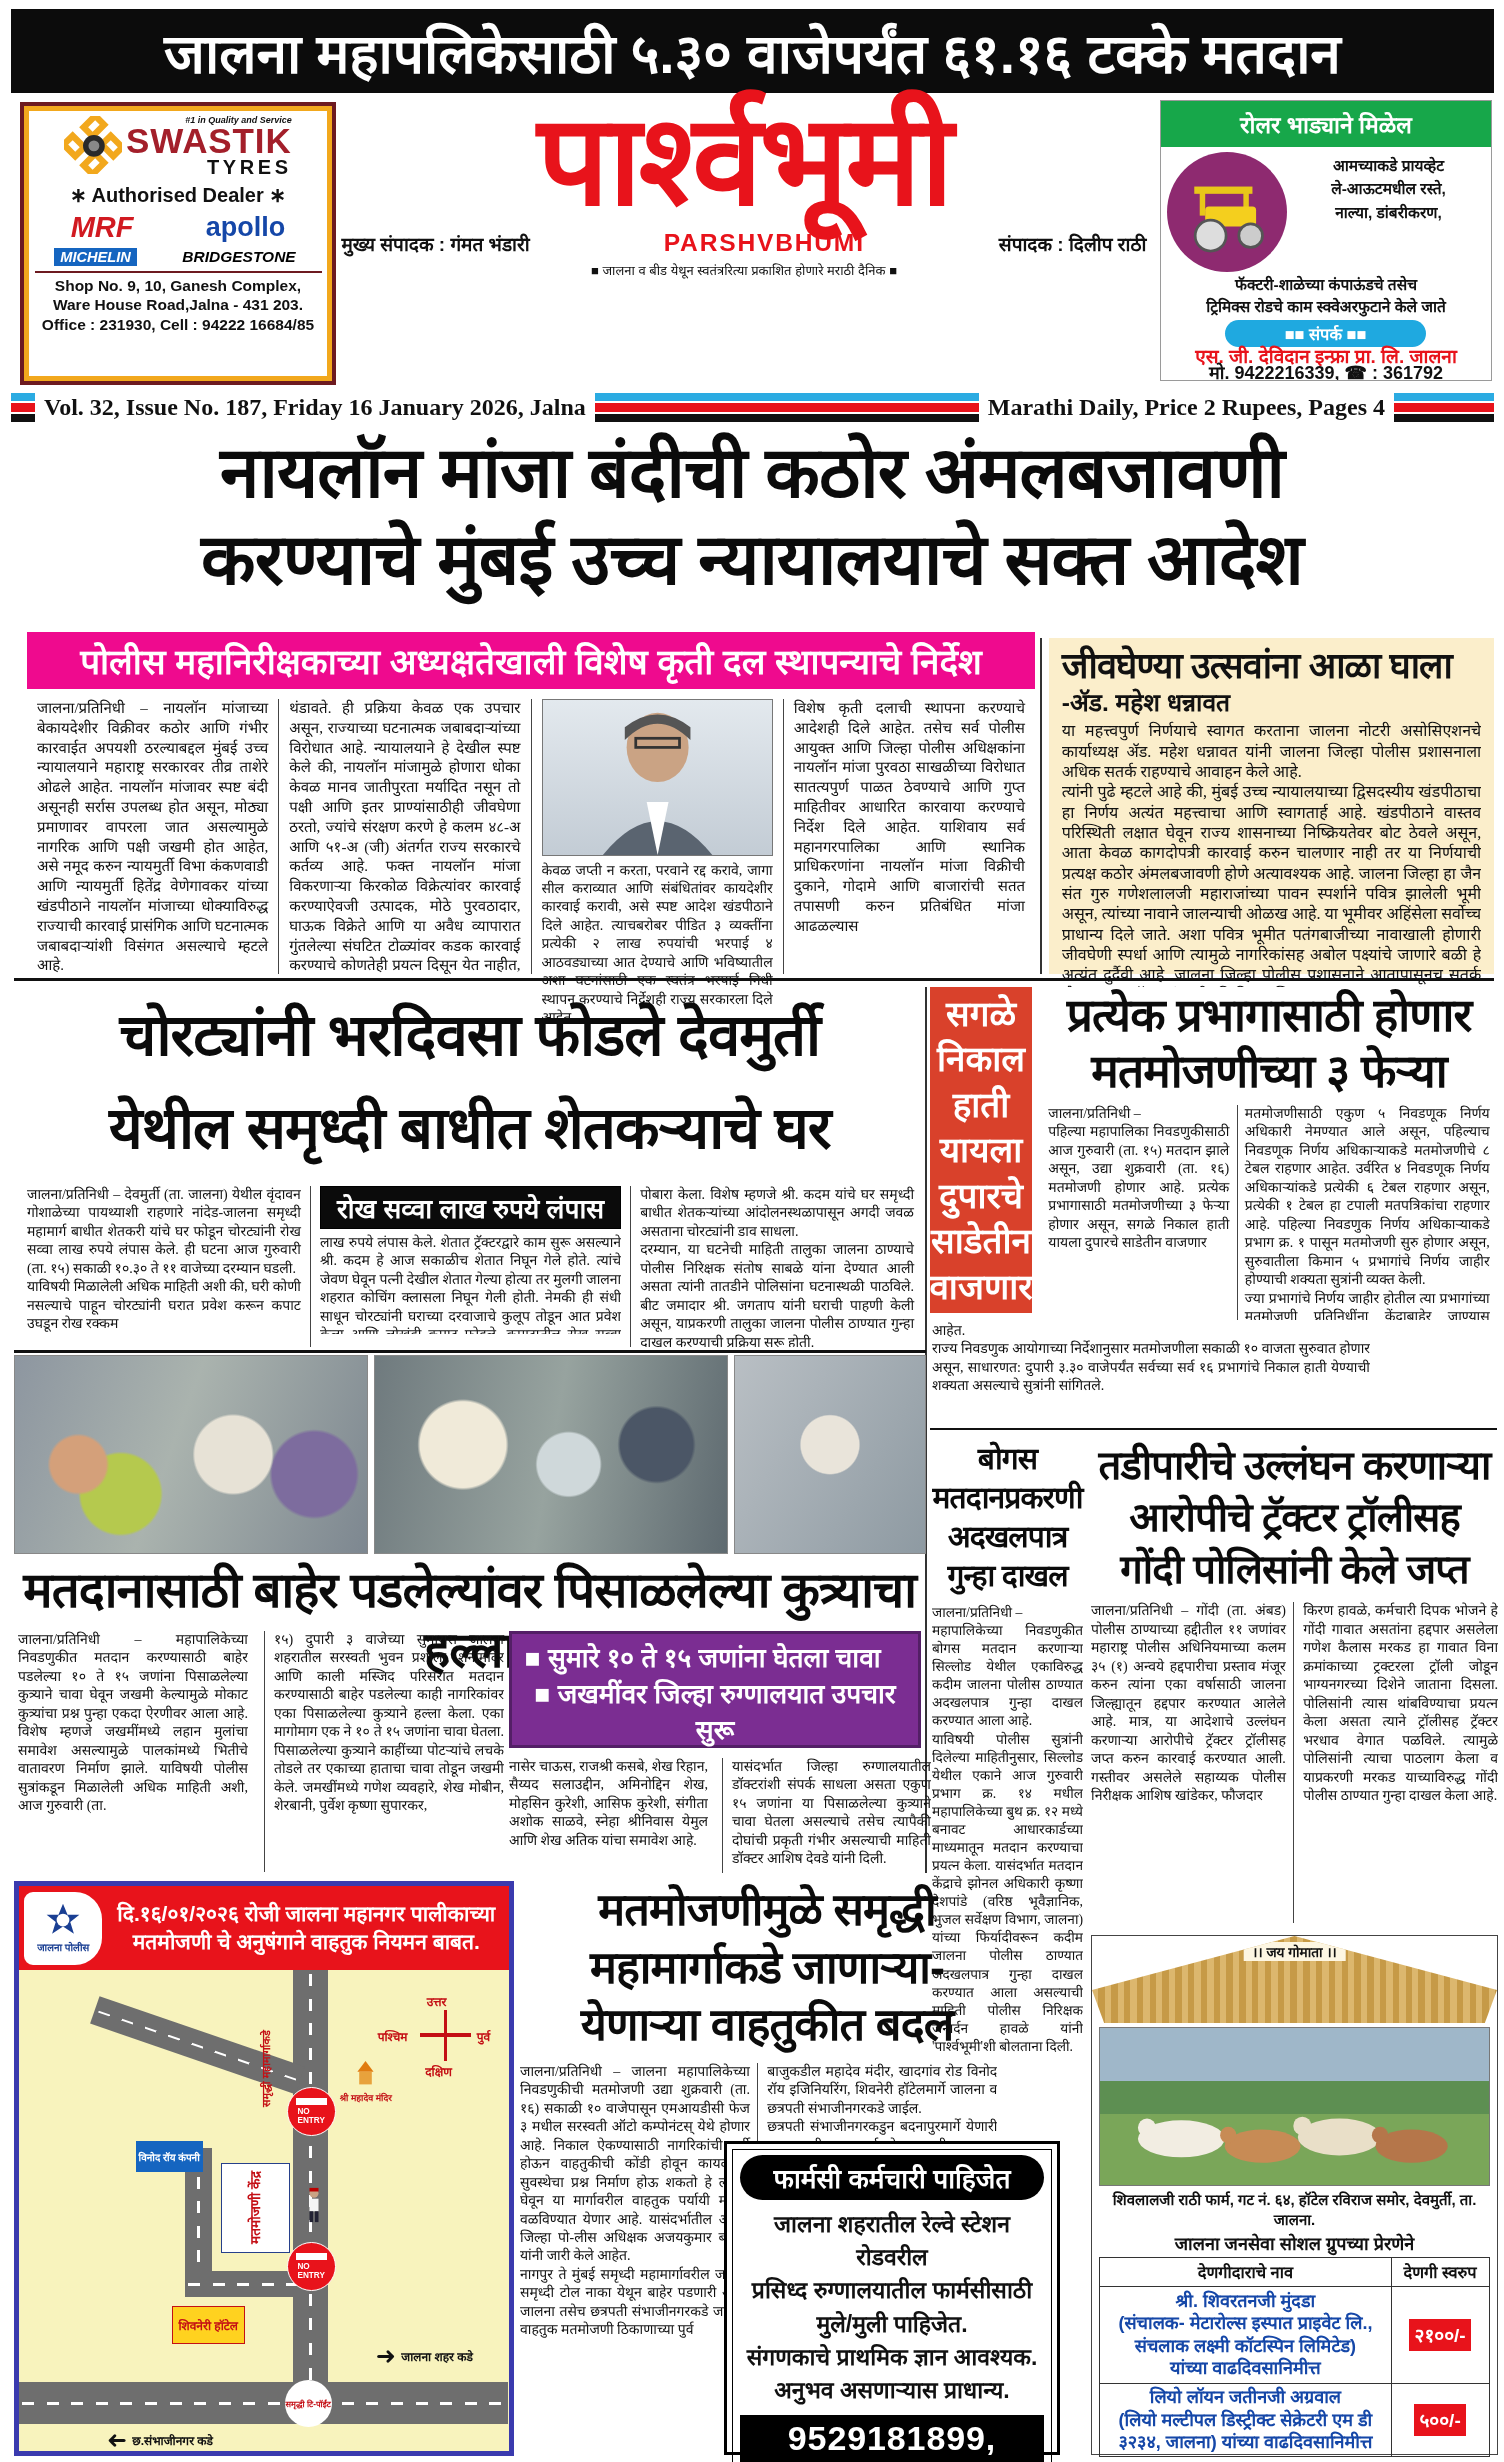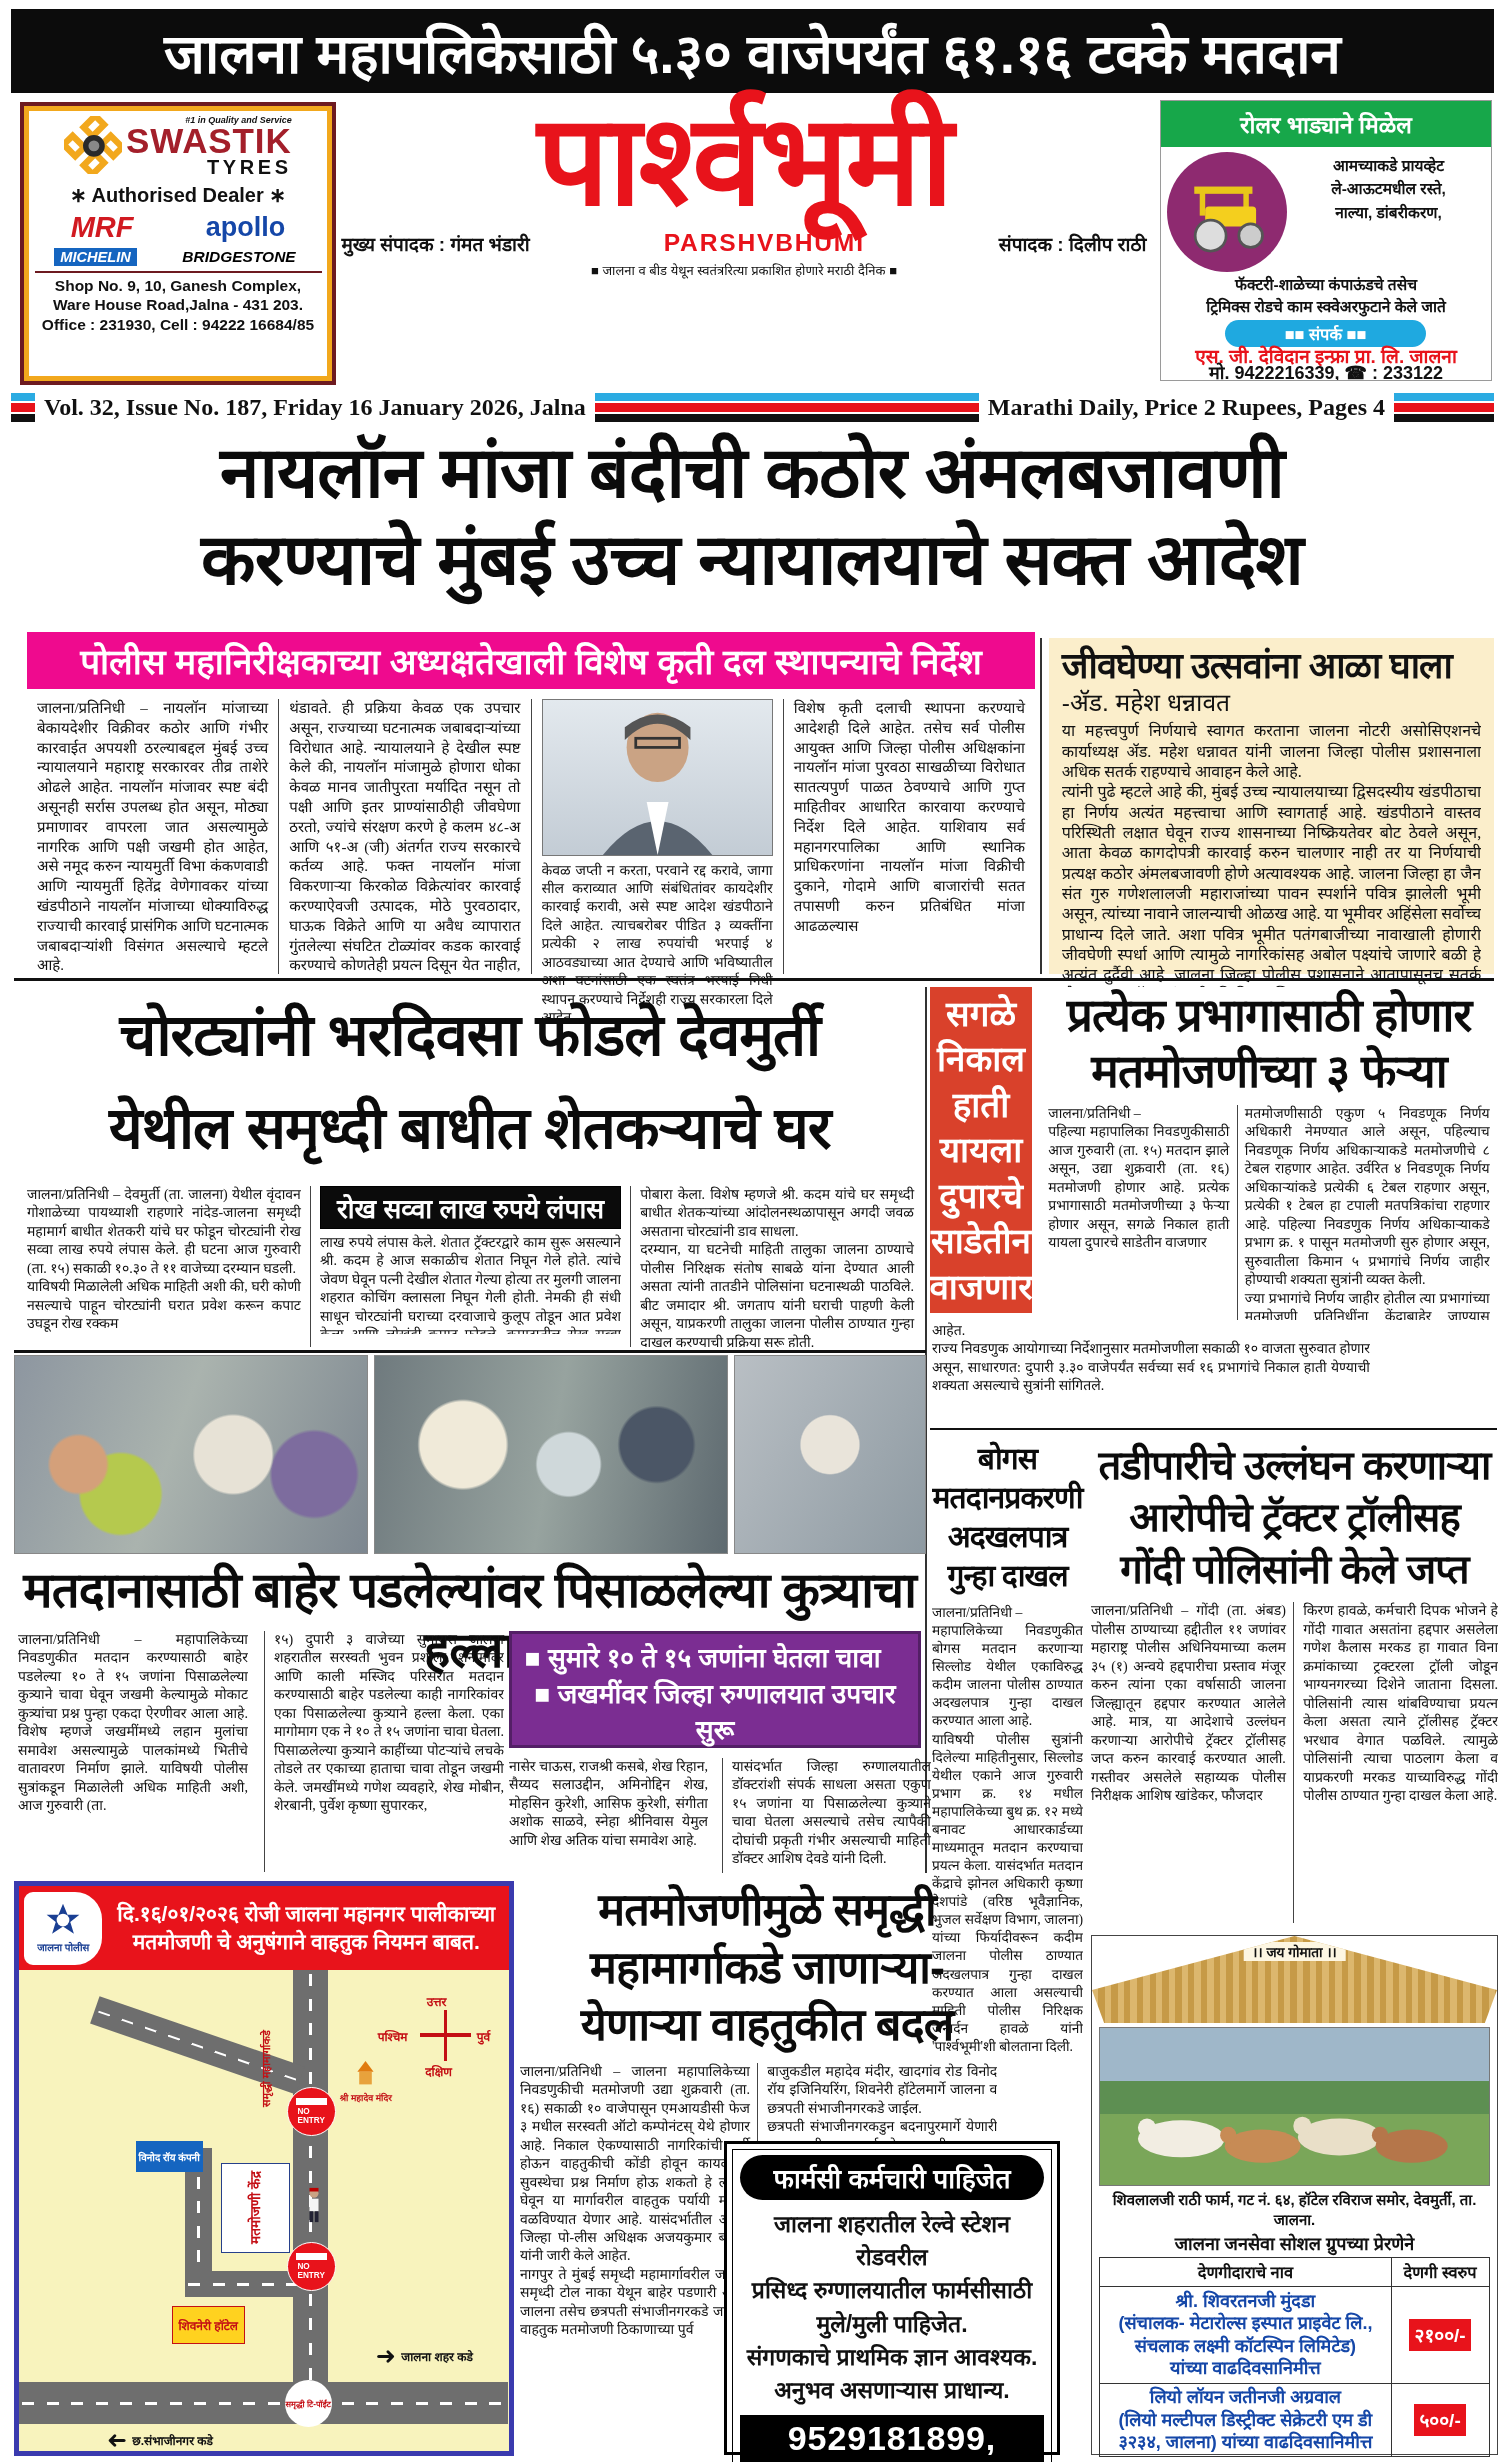--- a/index.html
+++ b/index.html
@@ -34,21 +34,21 @@
   
   #pinkbar{background:#ef0a8e;color:#fff;font-size:35px;font-weight:800;}
   
   #leadbody{display:flex;}
   #leadbody .col{flex:1;padding:0 10px;}
   #leadbody .col + .col{border-left:1.4px solid #444;}
   #judgephoto{width:100%;height:157px;border:0.9px solid #777;background:linear-gradient(#e3e9ee,#c3ccd5);margin-bottom:5.5px;box-sizing:border-box;}
   
   #sidebar{background:#fbeecb;padding:9px 12.8px;box-sizing:border-box;}
   #sidebar .shl{font-weight:800;font-size:36px;line-height:1.05;letter-spacing:-0.9px;}
-  #sidebar .sby{font-weight:400;font-size:24.6px;margin-top:20px;}
+  #sidebar .sby{font-weight:700;font-size:24.6px;margin-top:20px;}
   #sidebar .body-copy{font-size:16px;line-height:1.27;}
   
   #redbox{background:#d9412b;color:#fff;font-weight:800;font-size:35px;line-height:1.3;}
   
   .blackbox{background:#0b0b0b;color:#fff;font-weight:800;font-size:26.4px;padding:2.7px 5.5px;text-align:center;border:1.8px solid #000;margin-bottom:4.6px;}
   
   #purplebox{background:#7b2d92;border:3.6px solid #531f66;color:#fff;font-weight:800;font-size:26.4px;line-height:1.35;padding:7.3px 12.8px;box-sizing:border-box;}
   
   #photostrip{display:flex;gap:5.5px;}
   #photostrip .ph{border:0.9px solid #888;box-sizing:border-box;}
@@ -149,21 +149,21 @@
         <circle cx="92" cy="92" r="13" fill="#ccc" stroke="#555" stroke-width="3"></circle>
       </svg>
     </div>
     <div class="pre" style="position:absolute;left:130px;top:53px;width:195px;font-size:15.5px;font-weight:700;text-align:center;line-height:1.5;">आमच्याकडे प्रायव्हेट
 ले-आऊटमधील रस्ते,
 नाल्या, डांबरीकरण,</div>
     <div class="pre" style="position:absolute;left:5.5px;top:173px;width:319px;font-size:15.5px;font-weight:700;text-align:center;line-height:1.4;">फॅक्टरी-शाळेच्या कंपाऊंडचे तसेच
 ट्रिमिक्स रोडचे काम स्क्वेअरफुटाने केले जाते</div>
     <div class="bluepill ctr" style="position:absolute;left:64px;top:219px;width:201px;">■■ संपर्क ■■</div>
     <div style="position:absolute;left:0;top:242px;width:100%;text-align:center;color:#e8131b;font-weight:800;font-size:19px;">एस. जी. देविदान इन्फ्रा प्रा. लि. जालना</div>
-    <div style="position:absolute;left:0;top:259px;width:100%;text-align:center;font-weight:800;font-size:18px;">मो. 9422216339, ☎ : 233122</div>
+    <div style="position:absolute;left:0;top:259px;width:100%;text-align:center;font-weight:800;font-size:18px;">मो. 9422216339, ☎ : 361792</div>
   </div>
 
   <div class="abs" style="left:11px;top:390px;width:1483px;height:35px;display:flex;align-items:center;gap:9px;justify-content:space-between;">
     <div class="stripes" style="width:24px;">
       <div class="s-cyan"></div>
         <div class="s-red"></div>
         <div class="s-blk"></div>
     </div>
     <span class="dl-txt">Vol. 32, Issue No. 187, Friday 16 January 2026, Jalna</span>
     <div class="stripes" style="flex:1;">

